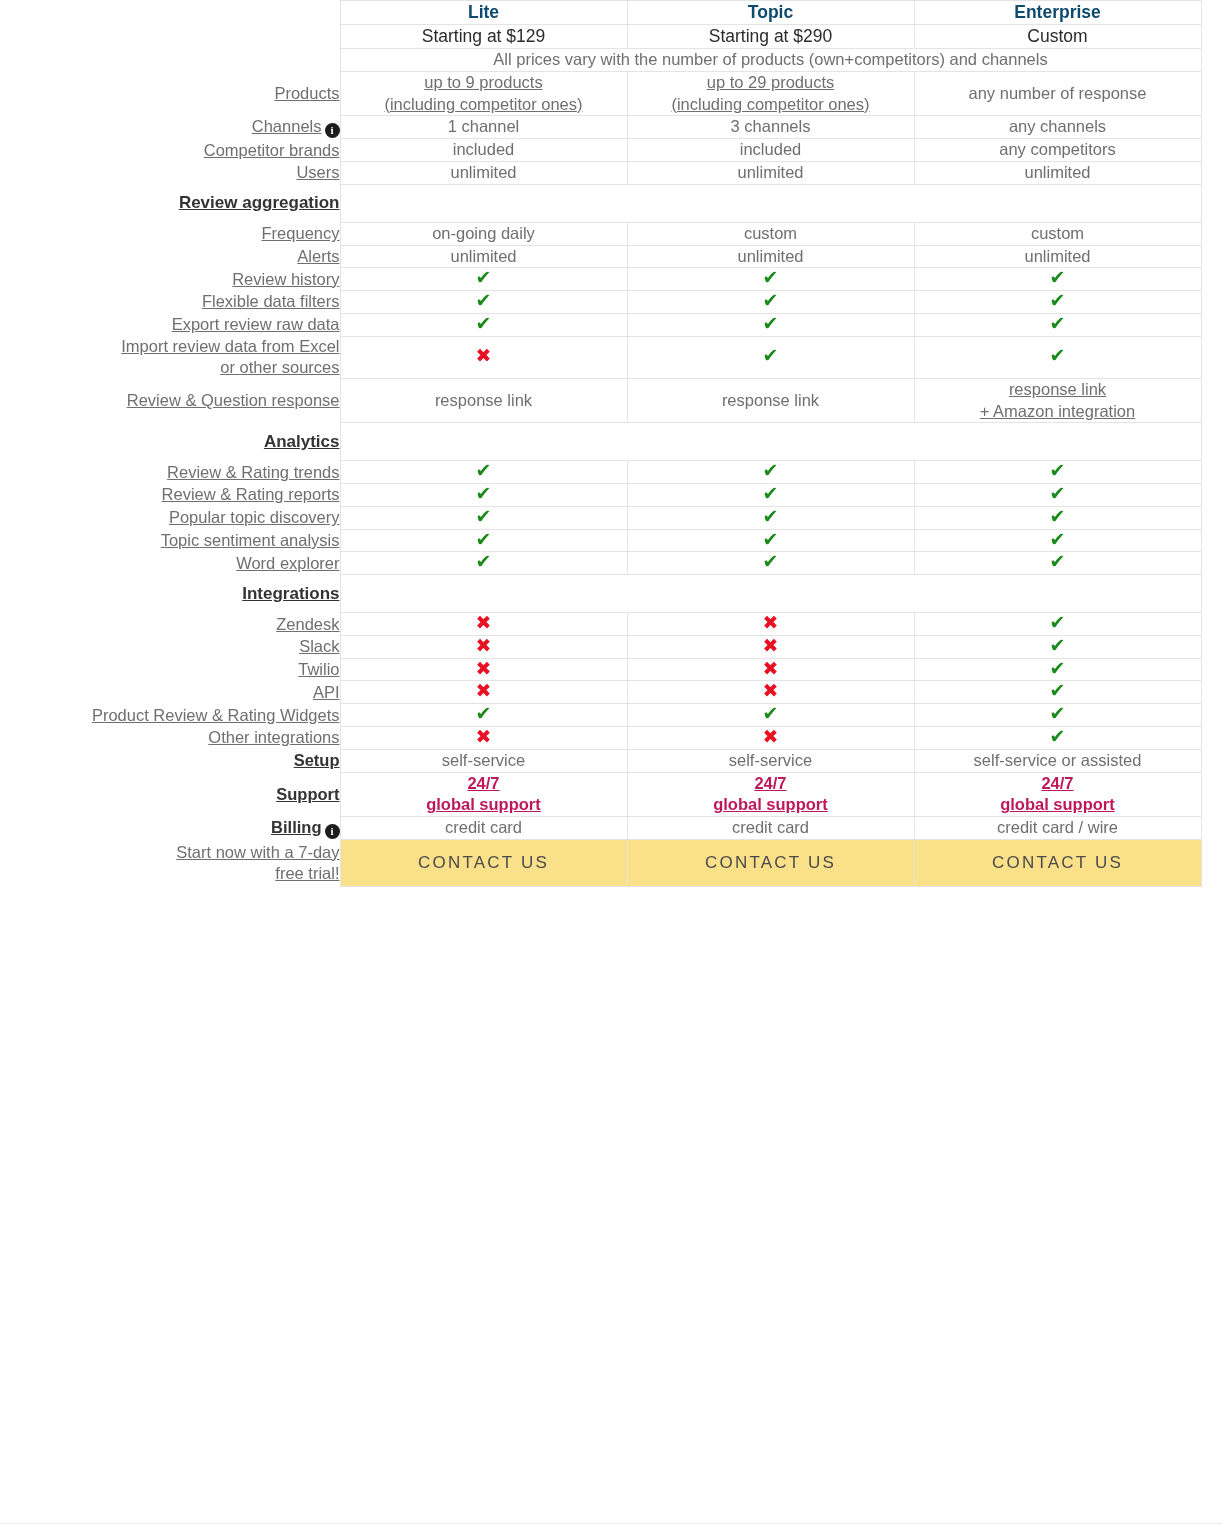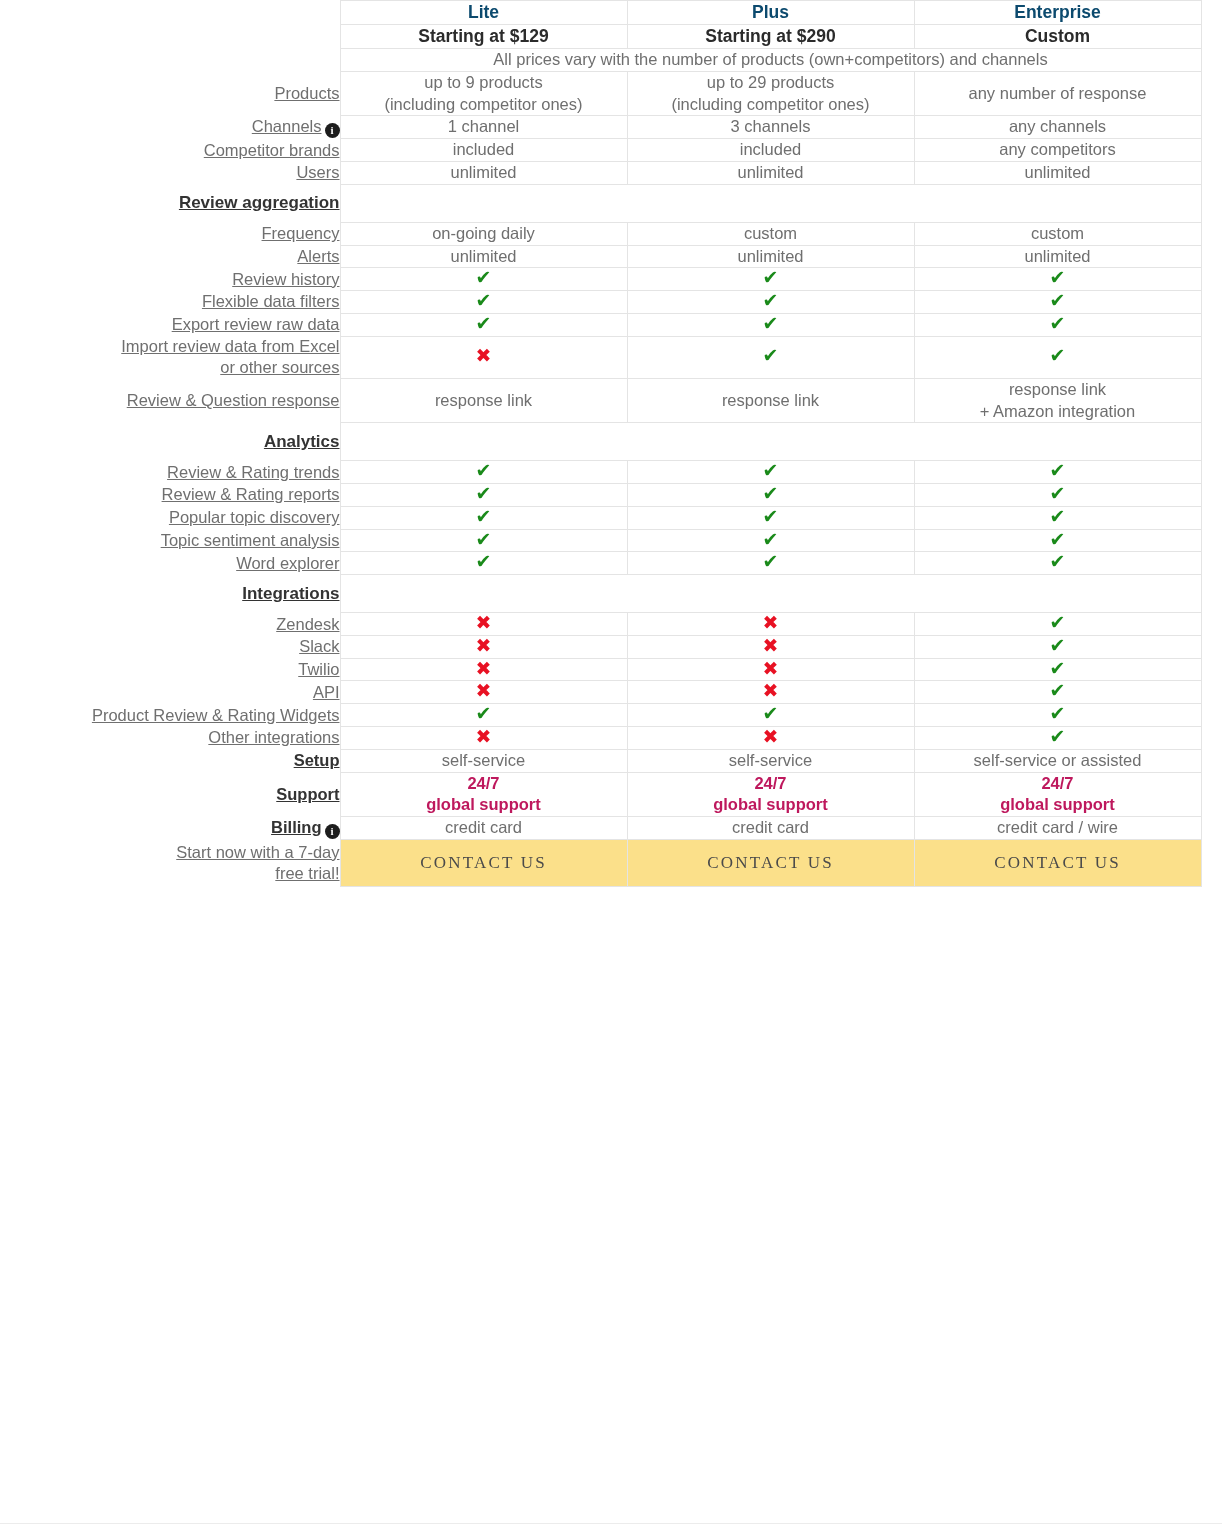--- a/index.html
+++ b/index.html
@@ -64,36 +64,37 @@
     color: #6f6f6f;
     background: #fff;
   }
   .plan-cell.head {
     font-weight: bold;
     color: #0c4a6e;
     font-size: 17.5px;
     padding: 14px 8px;
   }
   .plan-cell.price {
-    font-weight: bold;
+    font-weight: normal;
     color: #2b2b2b;
     font-size: 17.5px;
     padding: 14px 8px;
     margin-left: 44px;
   }
   .plan-cell.note {
     padding: 14px 10px;
     font-size: 16.5px;
   }
   .plan-cell.bold {
     font-weight: bold;
     color: #be185d;
   }
   .plan-cell.tall {
     padding: 20px 8px;
+    text-decoration: underline;
   }
 
   .pad-cell { border: none; background: #fff; }
 
   
   .section-band {
     border: 1px solid #e4e4e4;
     height: 38px;
     background: #fff;
   }
@@ -128,21 +129,21 @@
   }
 
   
   .cta-cell { padding: 9px 12px; }
   .cta-button {
     display: block;
     width: 100%;
     background: #fbe08a;
     color: #4a4a4a;
     border: none;
-    font-family: Liberation Serif, serif;
+    font-family: Liberation Sans, sans-serif;
     font-size: 17px;
     letter-spacing: 2.2px;
     padding: 13px 16px;
     cursor: pointer;
     text-align: center;
   }
 
   .footer-rule {
     position: absolute;
     left: 0;
@@ -160,21 +161,21 @@
     <col class="c-label">
     <col class="c-plan">
     <col class="c-plan">
     <col class="c-plan">
     <col class="c-pad">
   </colgroup>
   <tbody id="table-body">
       <tr>
         <td class="label-cell"><span></span></td>
         <td class="plan-cell head">Lite</td>
-        <td class="plan-cell head">Plus</td>
+        <td class="plan-cell head">Topic</td>
         <td class="plan-cell head">Enterprise</td>
         <td class="pad-cell"></td>
       </tr>
       <tr>
         <td class="label-cell"><span></span></td>
         <td class="plan-cell price">Starting at $129</td>
         <td class="plan-cell price">Starting at $290</td>
         <td class="plan-cell price">Custom</td>
         <td class="pad-cell"></td>
       </tr>

